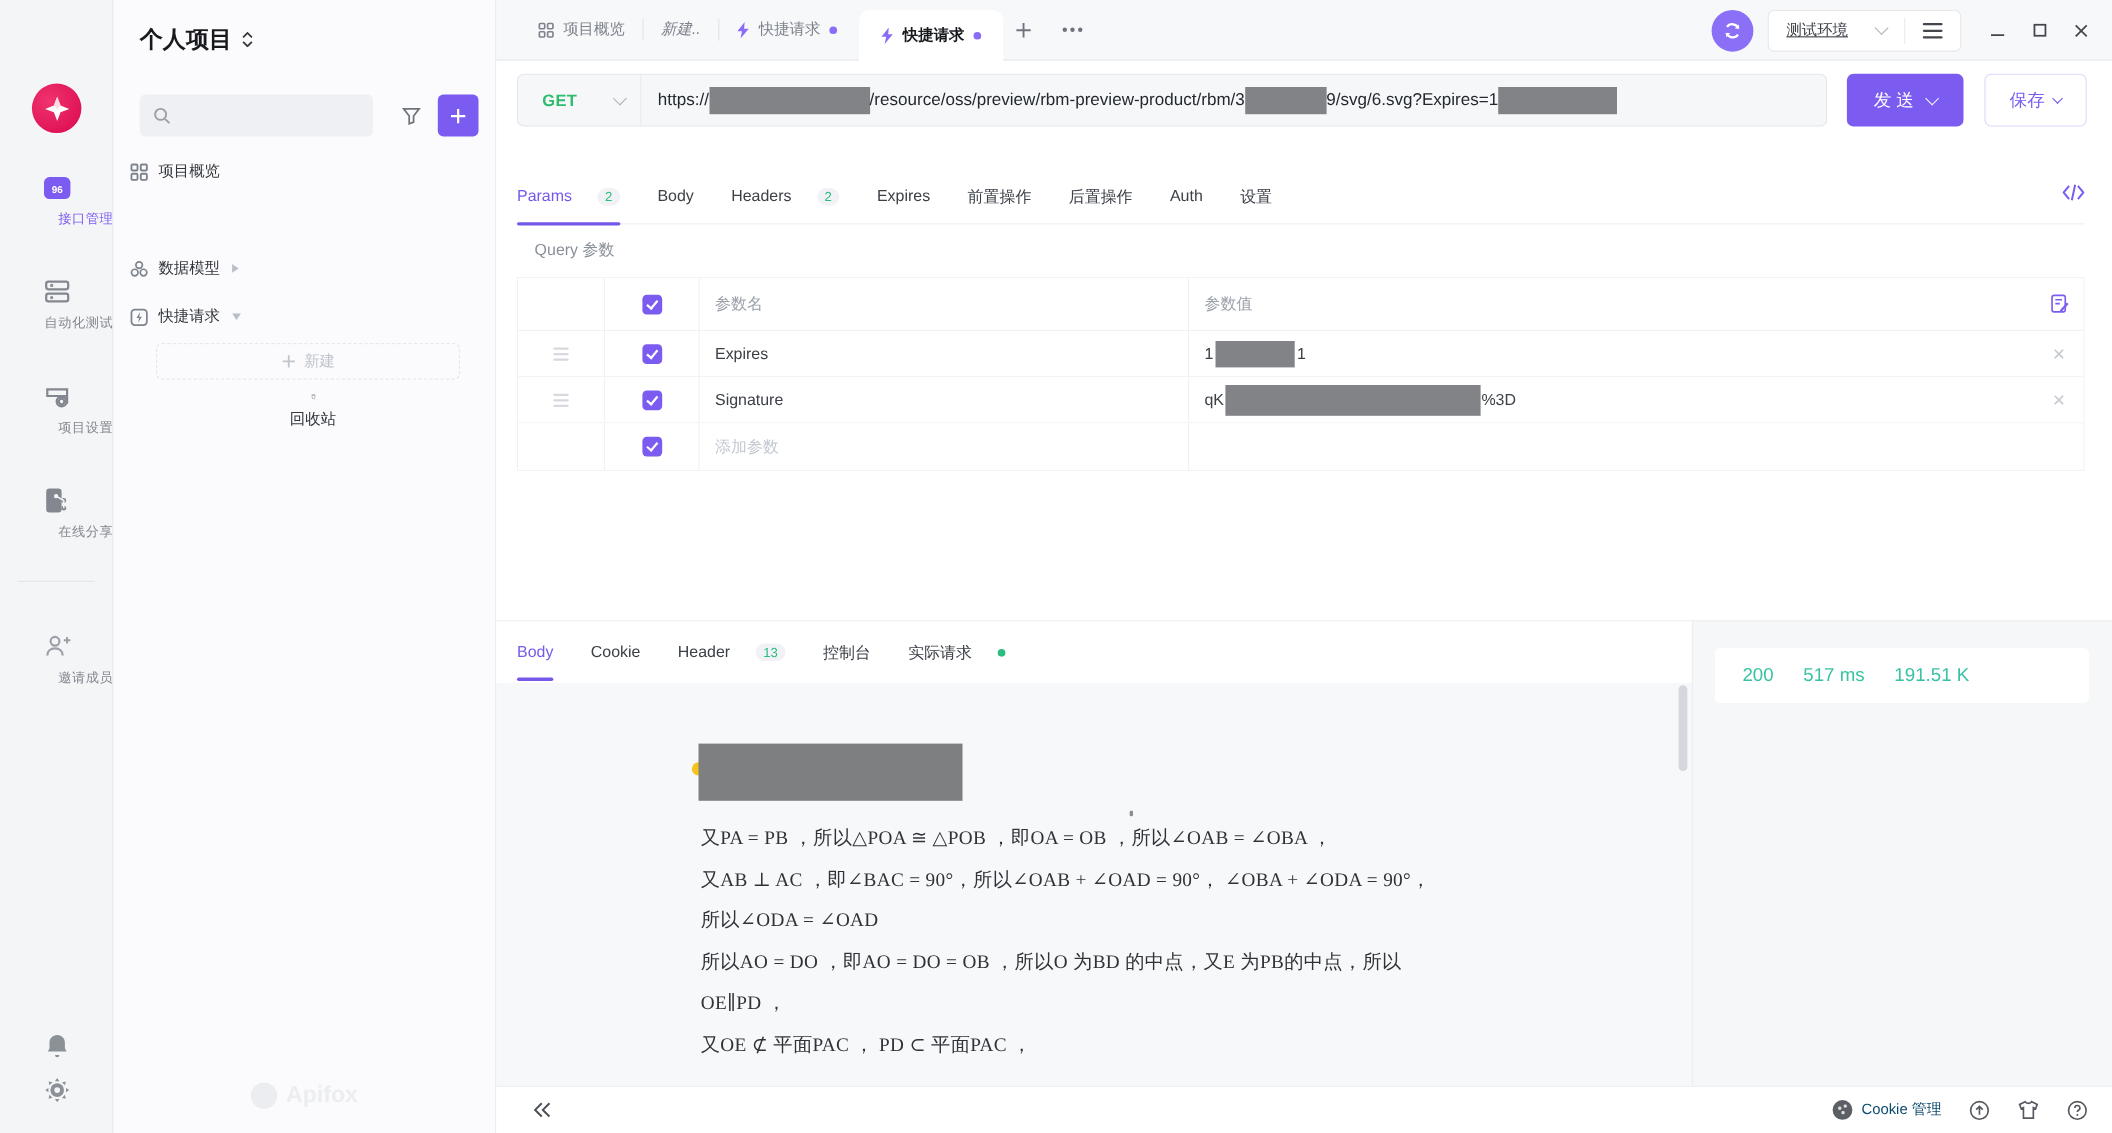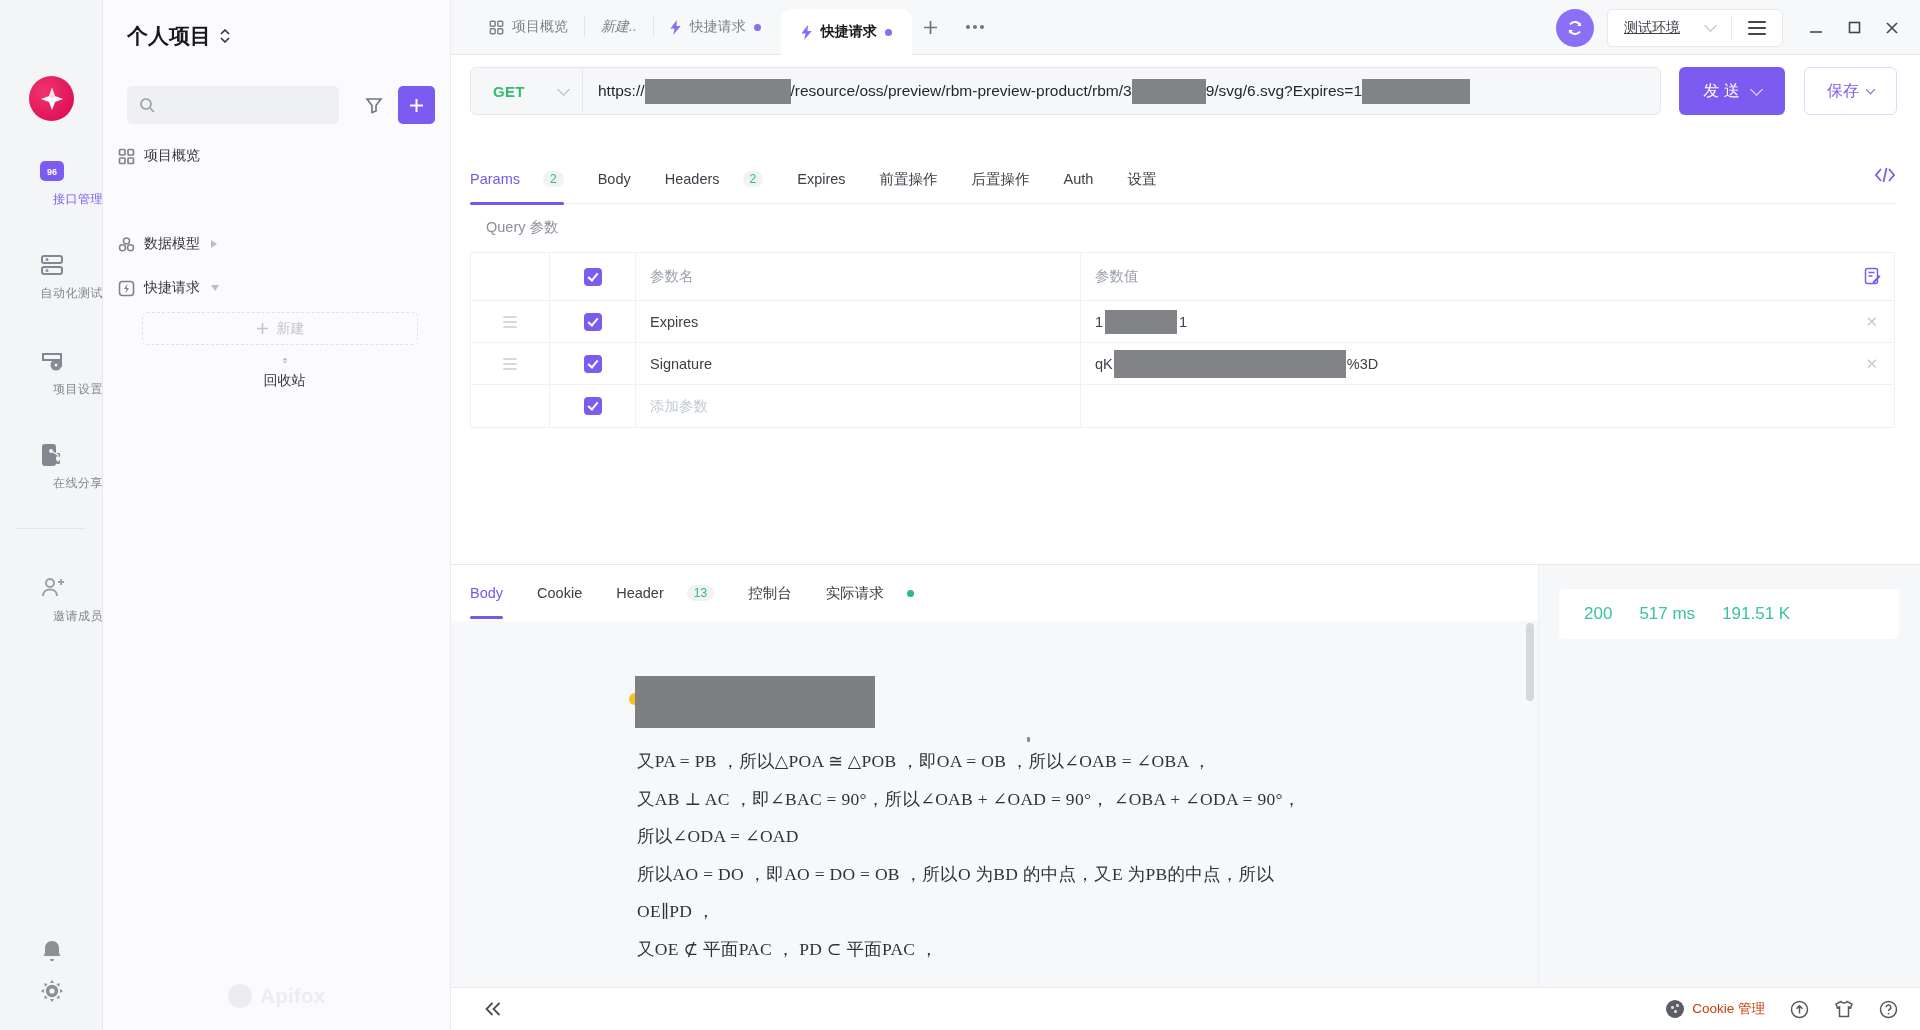--- a/index.html
+++ b/index.html
@@ -143,21 +143,21 @@
   .vscroll { position:absolute; left:1075px; top:2px; width:8px; height:78px; background:#d4d7db; border-radius:4px; cursor:pointer; }
   .resp-right { position:absolute; left:1087px; top:0; right:0; bottom:0; background:#f6f7f9; border-left:1px solid #eceef1; }
   .status-card { position:absolute; left:20px; top:24px; width:340px; height:50px; background:#fff; border-radius:5px;
     display:flex; align-items:center; padding-left:25px; gap:27px; font-size:17px; color:#38c2a3; }
 
   
   .footer { position:absolute; left:0; right:0; bottom:0; height:43px; background:#fff;
     border-top:1px solid #e9ebee; display:flex; align-items:center; }
   .collapse-btn { margin-left:33px; cursor:pointer; display:flex; }
   .footer-right { position:absolute; right:22px; display:flex; align-items:center; gap:25px; }
-  .cookie-group { display:flex; align-items:center; gap:8px; cursor:pointer; font-size:13.5px; color:#c2410c; }
+  .cookie-group { display:flex; align-items:center; gap:8px; cursor:pointer; font-size:13.5px; color:#0c4a6e; }
   .cookie-circle { width:18px; height:18px; border-radius:50%; background:#5b5e64; position:relative; }
   .cookie-circle::after { content:""; position:absolute; left:5px; top:6px; width:2.5px; height:2.5px; border-radius:50%;
     background:#d9dbde; box-shadow:5px -2px 0 #d9dbde, 3px 4px 0 #d9dbde; }
   .f-icon { cursor:pointer; display:flex; align-items:center; justify-content:center; }
 </style>
 </head>
 <body>
 
 <div class="activity-bar">
   <div class="logo-btn">

